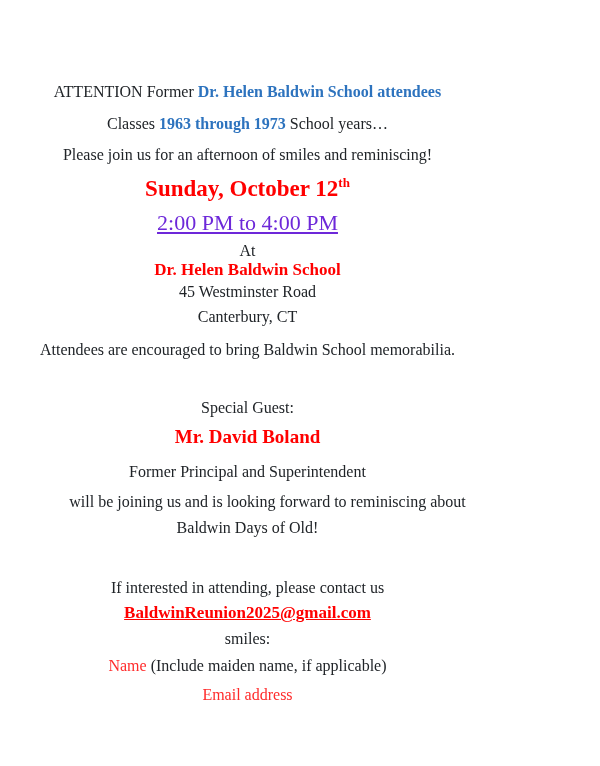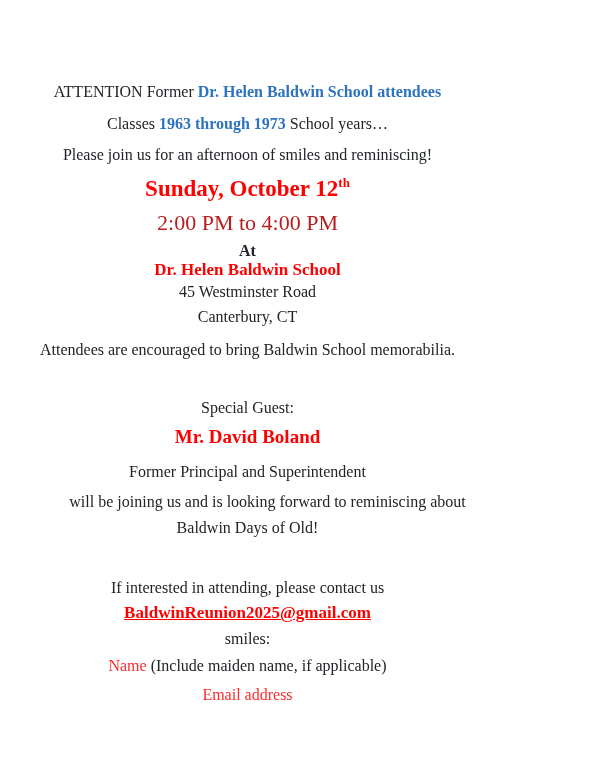--- a/index.html
+++ b/index.html
@@ -24,22 +24,22 @@
   .page p {
     margin: 0;
     font-size: 16px;
     line-height: 1.2;
   }
   
   .l-attention   { margin-bottom: 13px !important; }
   .l-classes     { margin-bottom: 12px !important; }
   .l-invite      { margin-bottom: 10px !important; }
   .l-date        { font-size: 23px !important; font-weight: bold; color: #FF0000; margin-bottom: 8px !important; text-align: center; }
-  .l-time        { font-size: 22px !important; color: #b91c1c; margin-bottom: 4px !important; }
-  .l-at          { margin-bottom: 0 !important; font-weight: bold; }
+  .l-time        { font-size: 22px !important; color: #6d28d9; margin-bottom: 4px !important; text-decoration: underline; }
+  .l-at          { margin-bottom: 0 !important; }
   .l-venue       { font-size: 17px !important; font-weight: bold; color: #FF0000; margin-bottom: 2px !important; }
   .l-street      { margin-bottom: 6px !important; }
   .l-city        { margin-bottom: 13px !important; }
   .l-memorabilia { margin-bottom: 39px !important; }
   .l-guest-label { margin-bottom: 9px !important; font-family: Liberation Serif, serif; }
   .l-guest-name  { font-size: 19px !important; font-weight: bold; color: #FF0000; margin-bottom: 13px !important; }
   .l-guest-title { margin-bottom: 11px !important; }
   .l-join1       { margin-bottom: 7px !important; padding-left: 40px; }
   .l-join2       { margin-bottom: 41px !important; }
   .l-contact     { margin-bottom: 6px !important; }

